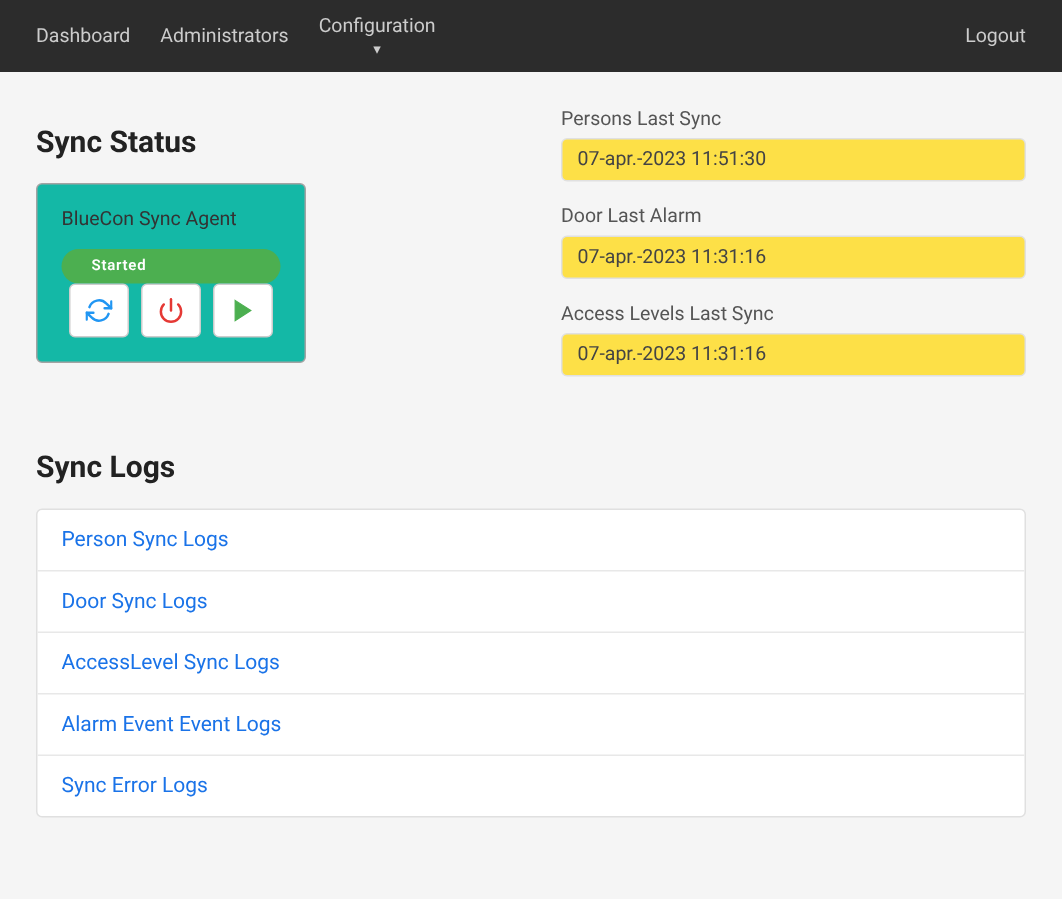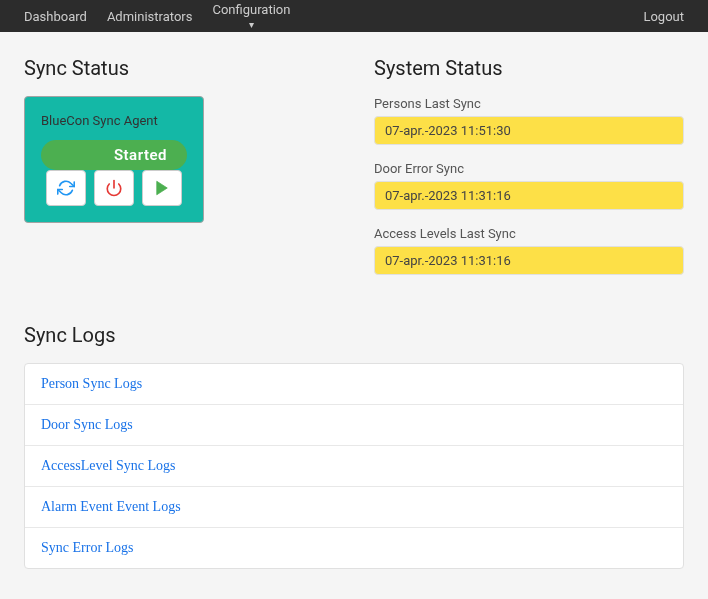--- a/index.html
+++ b/index.html
@@ -13,21 +13,21 @@
       flex-direction: column;
     }
 
     
     .navbar {
       background: #2c2c2c;
       color: #fff;
       display: flex;
       align-items: center;
       padding: 0 16px;
-      height: 32px;
+      height: 48px;
       flex-shrink: 0;
     }
     .navbar-links {
       display: flex;
       align-items: center;
       gap: 4px;
       flex: 1;
     }
     .nav-link {
       color: #ccc;
@@ -70,23 +70,24 @@
       display: flex;
       gap: 40px;
       margin-bottom: 32px;
     }
 
     .left-col { flex: 1; }
     .right-col { flex: 1; }
 
     .section-title {
       font-size: 20px;
-      font-weight: 400;
+      font-weight: 700;
       margin-bottom: 16px;
       color: #222;
+      margin-top: 10px;
     }
 
     
     .sync-card {
       border: 1px solid #a3a3a3;
       border-radius: 4px;
       padding: 16px;
       background: #14b8a6;
       display: inline-block;
       min-width: 180px;
@@ -94,23 +95,23 @@
     .sync-agent-label {
       font-size: 13px;
       color: #333;
       margin-bottom: 12px;
     }
     .started-badge {
       background: #4caf50;
       color: #fff;
       border-radius: 20px;
       padding: 6px 20px;
-      font-size: 15px;
+      font-size: 10px;
       font-weight: 600;
-      text-align: right;
+      text-align: left;
       letter-spacing: 0.5px;
     }
     .action-buttons {
       display: flex;
       gap: 8px;
       justify-content: center;
     }
     .action-btn {
       width: 40px;
       height: 36px;
@@ -145,21 +146,20 @@
       max-width: 310px;
     }
 
     
     .sync-logs-section { margin-bottom: 24px; }
     .logs-list {
       background: #fff;
       border: 1px solid #e0e0e0;
       border-radius: 4px;
       overflow: hidden;
-      font-family: Liberation Serif, serif;
     }
     .log-item {
       padding: 12px 16px;
       border-bottom: 1px solid #e8e8e8;
       color: #1a73e8;
       cursor: pointer;
       font-size: 14px;
       text-decoration: none;
       display: block;
     }
@@ -205,29 +205,28 @@
           <button class="action-btn play" title="Start">
             <svg width="18" height="18" viewBox="0 0 24 24" fill="#4caf50" stroke="#4caf50" stroke-width="1">
               <polygon points="5,3 19,12 5,21"></polygon>
             </svg>
           </button>
         </div>
       </div>
     </div>
 
     <div class="right-col">
-      <h2 class="section-title">System Status</h2>
 
       <div class="status-row">
         <div class="status-label">Persons Last Sync</div>
         <div class="status-value">07-apr.-2023 11:51:30</div>
       </div>
 
       <div class="status-row">
-        <div class="status-label">Door Error Sync</div>
+        <div class="status-label">Door Last Alarm</div>
         <div class="status-value">07-apr.-2023 11:31:16</div>
       </div>
 
       <div class="status-row">
         <div class="status-label">Access Levels Last Sync</div>
         <div class="status-value">07-apr.-2023 11:31:16</div>
       </div>
     </div>
 
   </div>

